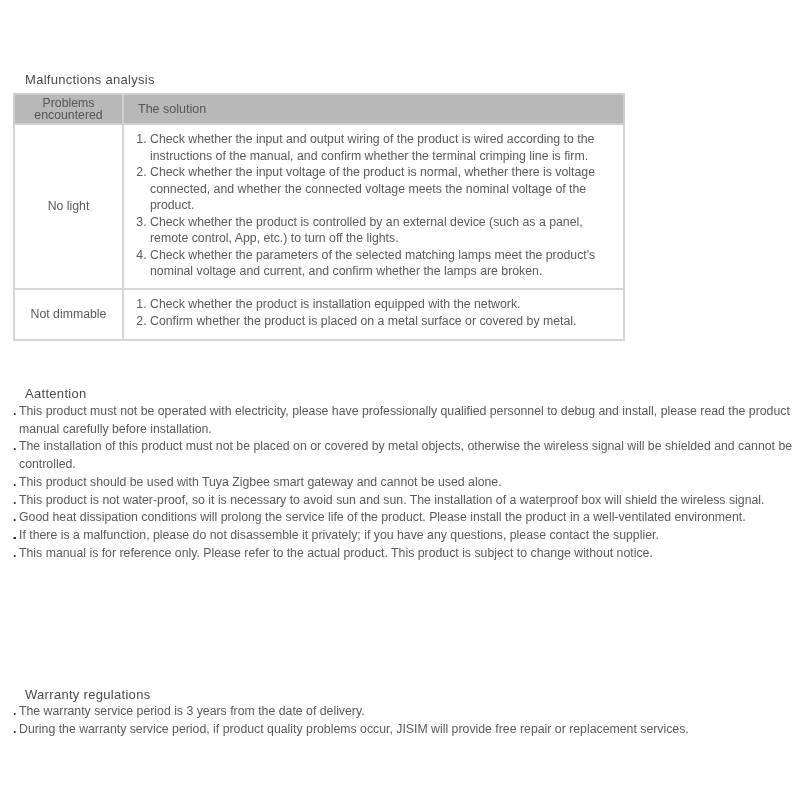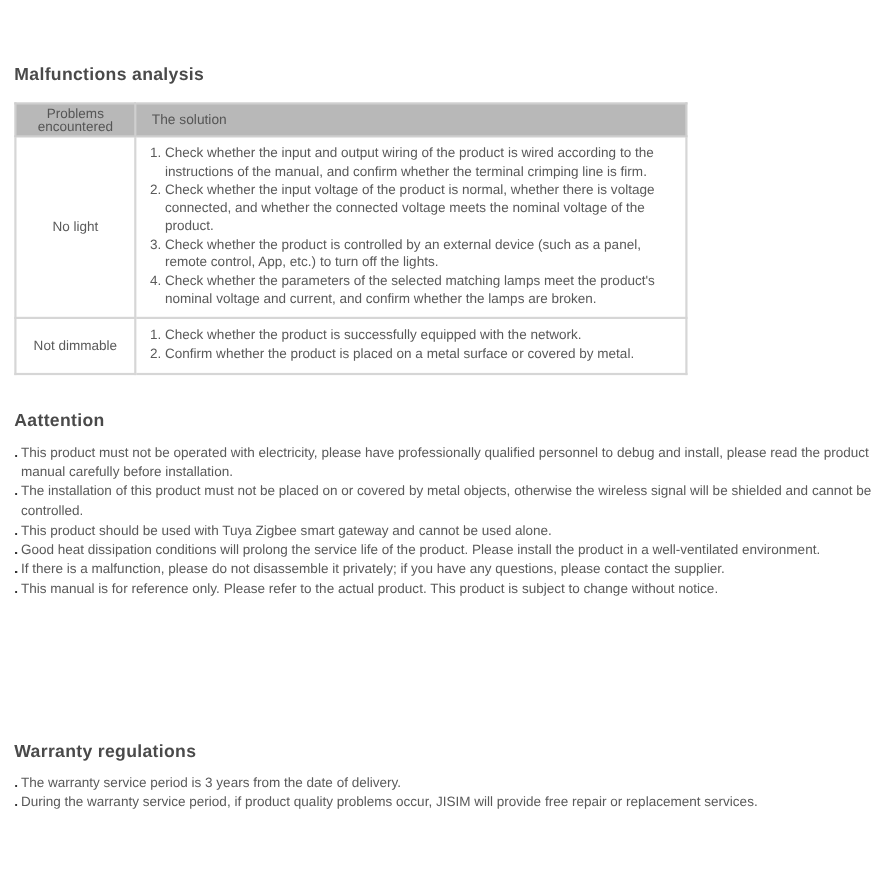--- a/index.html
+++ b/index.html
@@ -1,19 +1,19 @@
 <!DOCTYPE html>
 <html><head>
 <meta charset="utf-8">
 <style>
   html, body { margin:0; padding:0; background:#ffffff; }
   body { width:800px; height:800px; position:relative; overflow:hidden;
          font-family:"Liberation Sans", "DejaVu Sans", sans-serif; color:#5a5a5a; }
-  .section-title { position:absolute; left:13px; font-size:16px; font-weight:bold;
-                   color:#4a4a4a; letter-spacing:0.3px; margin:0; }
+  .section-title { position:absolute; left:13px; font-size:13px; font-weight:normal;
+                   color:#4a4a4a; letter-spacing:0.3px; margin:12px; }
   #t-malf { top:60px; }
   #t-att  { top:374px; }
   #t-war  { top:675px; }
 
   table.malf { position:absolute; left:13px; top:93px; width:612px;
                border-collapse:collapse; font-size:12.3px; color:#5a5a5a; }
   table.malf th, table.malf td { border:2px solid #d6d6d6; }
   table.malf thead th { background:#b8b8b8; color:#555; font-weight:normal;
                         height:28px; padding:0; border-color:#cfcfcf; }
   th.col1 { width:105px; text-align:center; line-height:12px; font-size:12.3px; }
@@ -54,35 +54,35 @@
           <li>Check whether the input voltage of the product is normal, whether there is voltage connected, and whether the connected voltage meets the nominal voltage of the product.</li>
           <li>Check whether the product is controlled by an external device (such as a panel, remote control, App, etc.) to turn off the lights.</li>
           <li>Check whether the parameters of the selected matching lamps meet the product's nominal voltage and current, and confirm whether the lamps are broken.</li>
         </ol>
       </td>
     </tr>
     <tr class="row2">
       <td class="problem">Not dimmable</td>
       <td class="solution">
         <ol>
-          <li>Check whether the product is successfully equipped with the network.</li>
+          <li>Check whether the product is installation equipped with the network.</li>
           <li>Confirm whether the product is placed on a metal surface or covered by metal.</li>
         </ol>
       </td>
     </tr>
   </tbody>
 </table>
 
 <h2 class="section-title" id="t-att">Aattention</h2>
 
 <ul class="bullets" id="att-list">
   <li><span class="dot">.</span><span>This product must not be operated with electricity, please have professionally qualified personnel to debug and install, please read the product manual carefully before installation.</span></li>
   <li><span class="dot">.</span><span>The installation of this product must not be placed on or covered by metal objects, otherwise the wireless signal will be shielded and cannot be controlled.</span></li>
   <li><span class="dot">.</span><span> This product should be used with Tuya Zigbee smart gateway and cannot be used alone.</span></li>
-  <li><span class="dot">.</span></li>
+  <li><span class="dot">.</span><span>This product is not water-proof, so it is necessary to avoid sun and sun. The installation of a waterproof box will shield the wireless signal.</span></li>
   <li><span class="dot">.</span><span>Good heat dissipation conditions will prolong the service life of the product. Please install the product in a well-ventilated environment.</span></li>
   <li><span class="dot">.</span></li>
   <li><span class="dot">.</span></li>
   <li><span class="dot">.</span></li>
   <li><span class="dot">.</span><span> If there is a malfunction, please do not disassemble it privately; if you have any questions, please contact the supplier.</span></li>
   <li><span class="dot">.</span><span>This manual is for reference only. Please refer to the actual product. This product is subject to change without notice.</span></li>
 </ul>
 
 <h2 class="section-title" id="t-war">Warranty regulations</h2>
 

